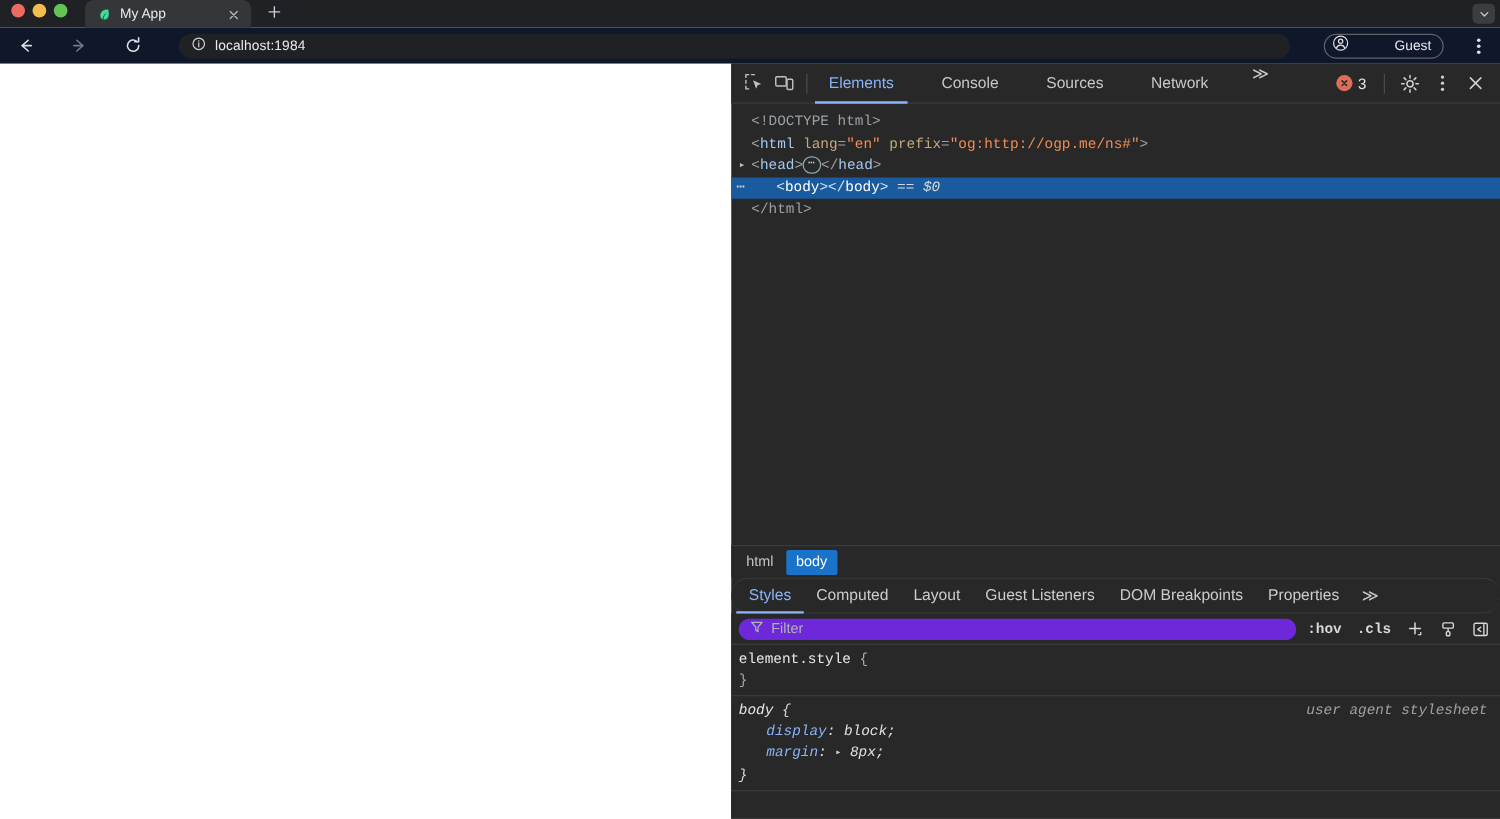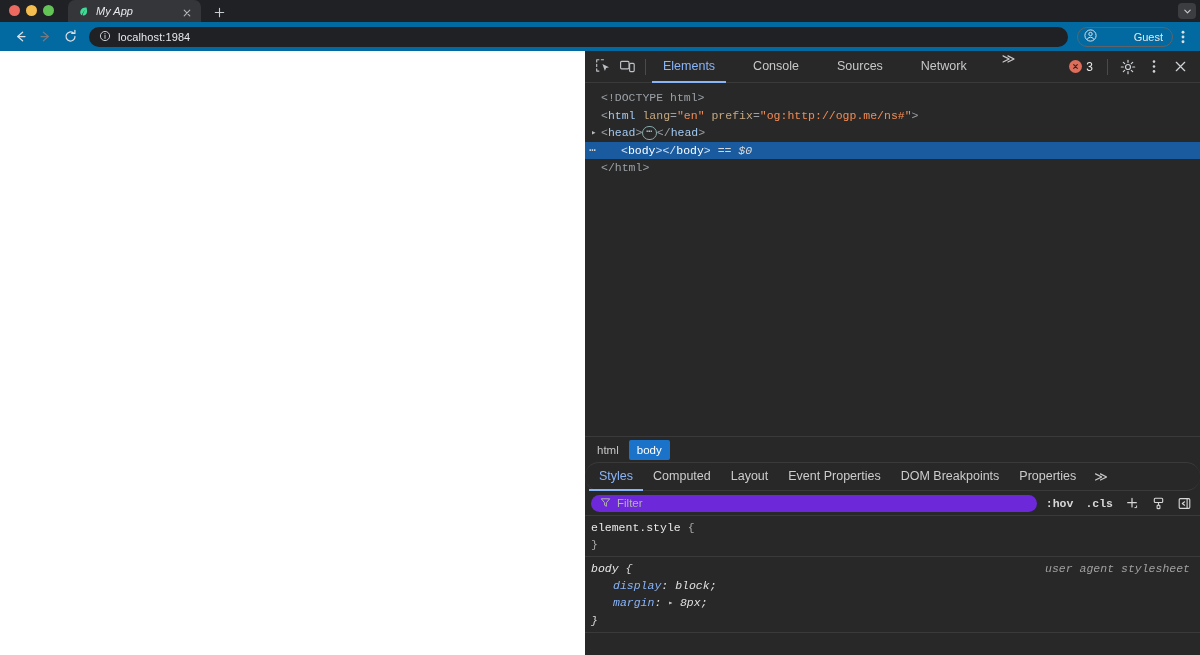--- a/index.html
+++ b/index.html
@@ -7,21 +7,21 @@
     width: 1200px; height: 655px;
     background: #ffffff;
     font-family: "Liberation Sans", sans-serif;
     overflow: hidden;
   }
   .screen { position: relative; width: 1200px; height: 655px; background:#ffffff; }
 
   
   .tabstrip {
     position: absolute; left:0; top:0; width:1200px; height:22px;
-    background:#202124; display:flex; align-items:flex-end;font-style:italic;
+    background:#202124; display:flex; 
   }
   .traffic { display:flex; align-items:center; gap:6px; padding:0 8px 6px 9px; }
   .dot { width:11px; height:11px; border-radius:50%; }
   .dot.red{ background:#ec6a5f; }
   .dot.yellow{ background:#f4bd4f; }
   .dot.green{ background:#61c454; }
 
   .tab {
     position:relative; display:flex; align-items:center; gap:7px;
     height:22px; width:133px; padding:0 8px 0 10px;
@@ -40,22 +40,22 @@
     display:flex; align-items:center; justify-content:center;
   }
   .tabsearch {
     position:absolute; right:4px; top:3px; width:18px; height:16px;
     background:#3c3d40; border-radius:4px;
     display:flex; align-items:center; justify-content:center;
   }
 
   .toolbar {
     position:absolute; left:0; top:22px; width:1200px; height:29px;
-    background:#0369a1; display:flex; align-items:center; padding:0 8px;
-    gap:1px;
+    background:#0f172a; display:flex; align-items:center; padding:0 8px;
+    gap:19px;
   }
   .navbtn {
     width:24px; height:24px; display:flex; align-items:center; justify-content:center;
     border-radius:50%; flex:none;
   }
   .urlbar {
     flex:1; height:20px; margin:0 8px 0 6px;
     background:#202124; border-radius:10px;
     display:flex; align-items:center; gap:7px; padding:0 10px;
   }
@@ -374,21 +374,21 @@
       <div class="crumb">html</div>
       <div class="crumb active">body</div>
     </div>
 
     <div class="styles-pane">
 
       <div class="styles-tabs">
         <div class="st-tab active">Styles</div>
         <div class="st-tab">Computed</div>
         <div class="st-tab">Layout</div>
-        <div class="st-tab">Event Properties</div>
+        <div class="st-tab">Guest Listeners</div>
         <div class="st-tab">DOM Breakpoints</div>
         <div class="st-tab">Properties</div>
         <div class="dt-chev">≫</div>
       </div>
 
       <div class="filter-row">
         <div class="filter-box">
           <span>
             <svg width="11" height="11" viewBox="0 0 11 11">
               <path d="M1.3 1.8 H9.7 L6.4 5.7 V9.3 L4.6 8.2 V5.7 Z" stroke="#b3b3b3" stroke-width="1" fill="none" stroke-linejoin="round"></path>

